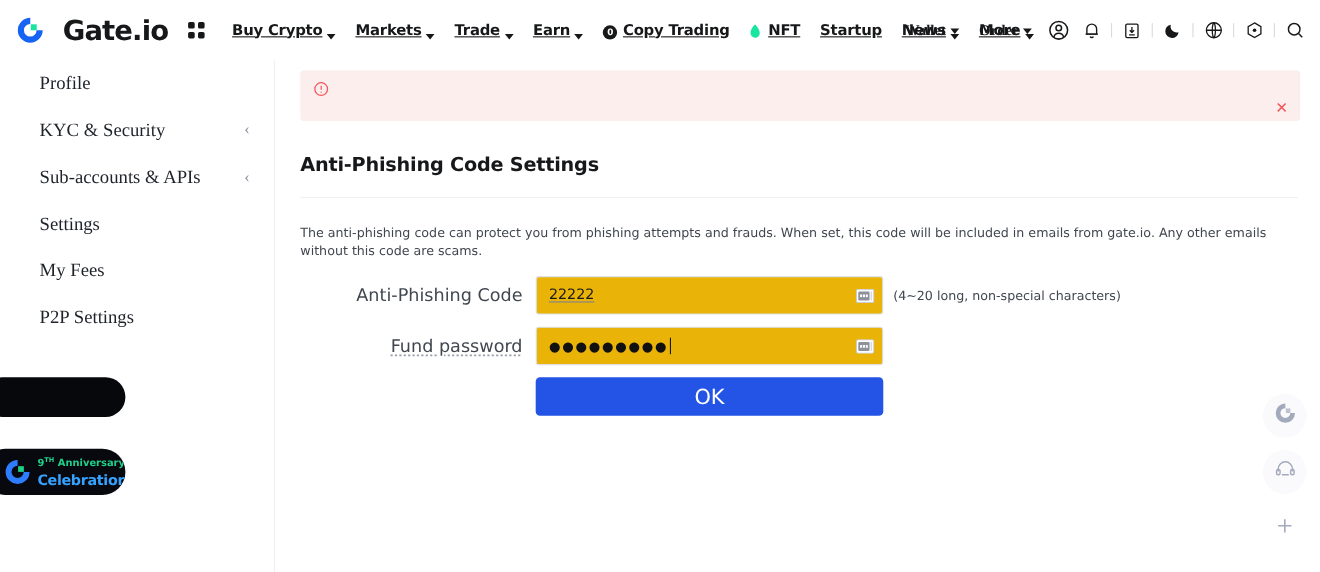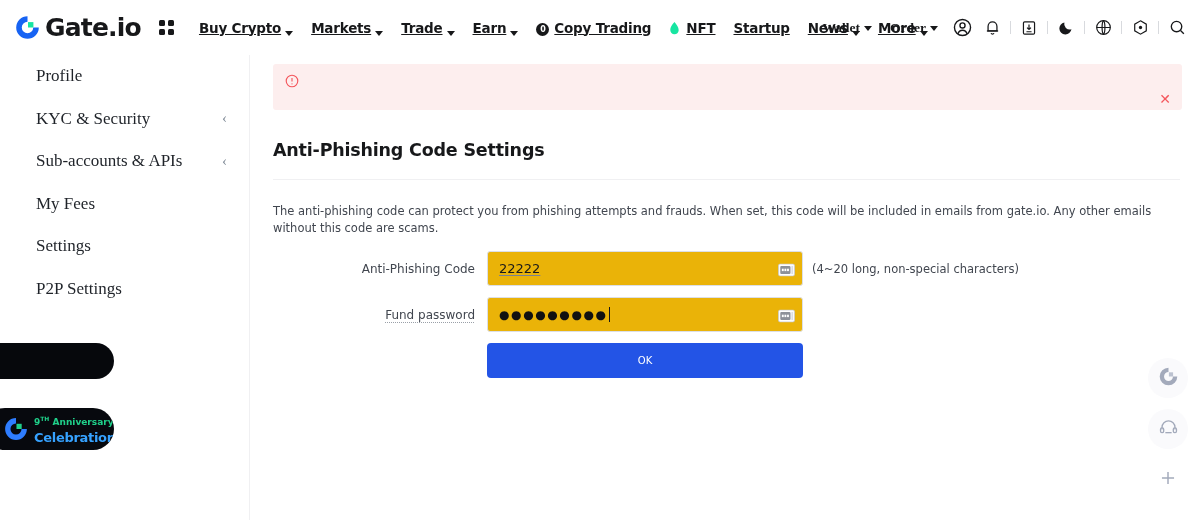--- a/index.html
+++ b/index.html
@@ -12,21 +12,21 @@
   }
   .app { position: relative; width: 1200px; height: 520px; background: #fff; }
 
   
   .header {
     position: absolute; top: 0; left: 0; width: 1200px; height: 55px;
     background: #ffffff;
     display: flex; align-items: center;
   }
   .logo-wrap {
-    display: flex; align-items: center; gap: 4px;
+    display: flex; align-items: center; gap: 16px;
     margin-left: 14px; margin-right: 18px;
   }
   .logo-mark { position: relative; width: 27px; height: 27px; flex: 0 0 27px; }
   .logo-text {
     font-family: "DejaVu Sans", sans-serif;
     font-size: 25px; font-weight: bold; letter-spacing: -0.8px;
     color: #17181a;
   }
   .grid-icon {
     width: 15px; height: 15px; position: relative;
@@ -160,21 +160,21 @@
   }
   .desc { top: 148px; }
 
   
   .form { position: absolute; left: 0; top: 196px; width: 949px; }
   .frow {
     display: flex; align-items: center; margin-bottom: 11px;
   }
   .frow .flabel {
     width: 236px; text-align: right; padding-right: 12px;
-    font-size: 12px; color: #41464f;
+    font-size: 16px; color: #41464f;
     font-family: "DejaVu Sans", sans-serif;
   }
   .flabel.dotted {
     text-decoration: underline dotted #9aa0a8;
     text-underline-offset: 3px;
   }
   .finput {
     position: relative; width: 316px; height: 35px;
     border: 1px solid #dcdfe6; border-radius: 3px; background: #eab308;
     display: flex; align-items: center;
@@ -209,21 +209,21 @@
   }
   .hint {
     margin-left: 9px; font-size: 11.5px; color: #41464f;
     font-family: "DejaVu Sans", sans-serif; white-space: nowrap;
   }
   .ok-row { display: flex; }
   .ok-spacer { width: 236px; padding-right: 12px; }
   .ok-btn {
     width: 316px; height: 35px; border: 0; border-radius: 4px;
     background: #2354e6; color: #fff; cursor: pointer;
-    font-size: 10px; font-weight: normal;
+    font-size: 19px; font-weight: normal;
     font-family: "DejaVu Sans", sans-serif;
   }
 
   
   .rail {
     position: absolute; right: 8px; top: 358px; width: 44px;
   }
   .rail-btn {
     width: 40px; height: 40px; border-radius: 50%;
     background: #fafafc;
@@ -366,25 +366,25 @@
     </div>
     <div class="side-item">
       <span class="lbl">KYC &amp; Security</span>
       <span class="side-chevron">‹</span>
     </div>
     <div class="side-item">
       <span class="lbl">Sub-accounts &amp; APIs</span>
       <span class="side-chevron">‹</span>
     </div>
     <div class="side-item">
+      <span class="lbl">Settings</span>
+      <span class="side-chevron"></span>
+    </div>
+    <div class="side-item">
       <span class="lbl">My Fees</span>
-      <span class="side-chevron"></span>
-    </div>
-    <div class="side-item">
-      <span class="lbl">Settings</span>
       <span class="side-chevron"></span>
     </div>
     <div class="side-item">
       <span class="lbl">P2P Settings</span>
       <span class="side-chevron"></span>
     </div>
 
     <div class="black-pill"></div>
 
     <div class="anniv">

